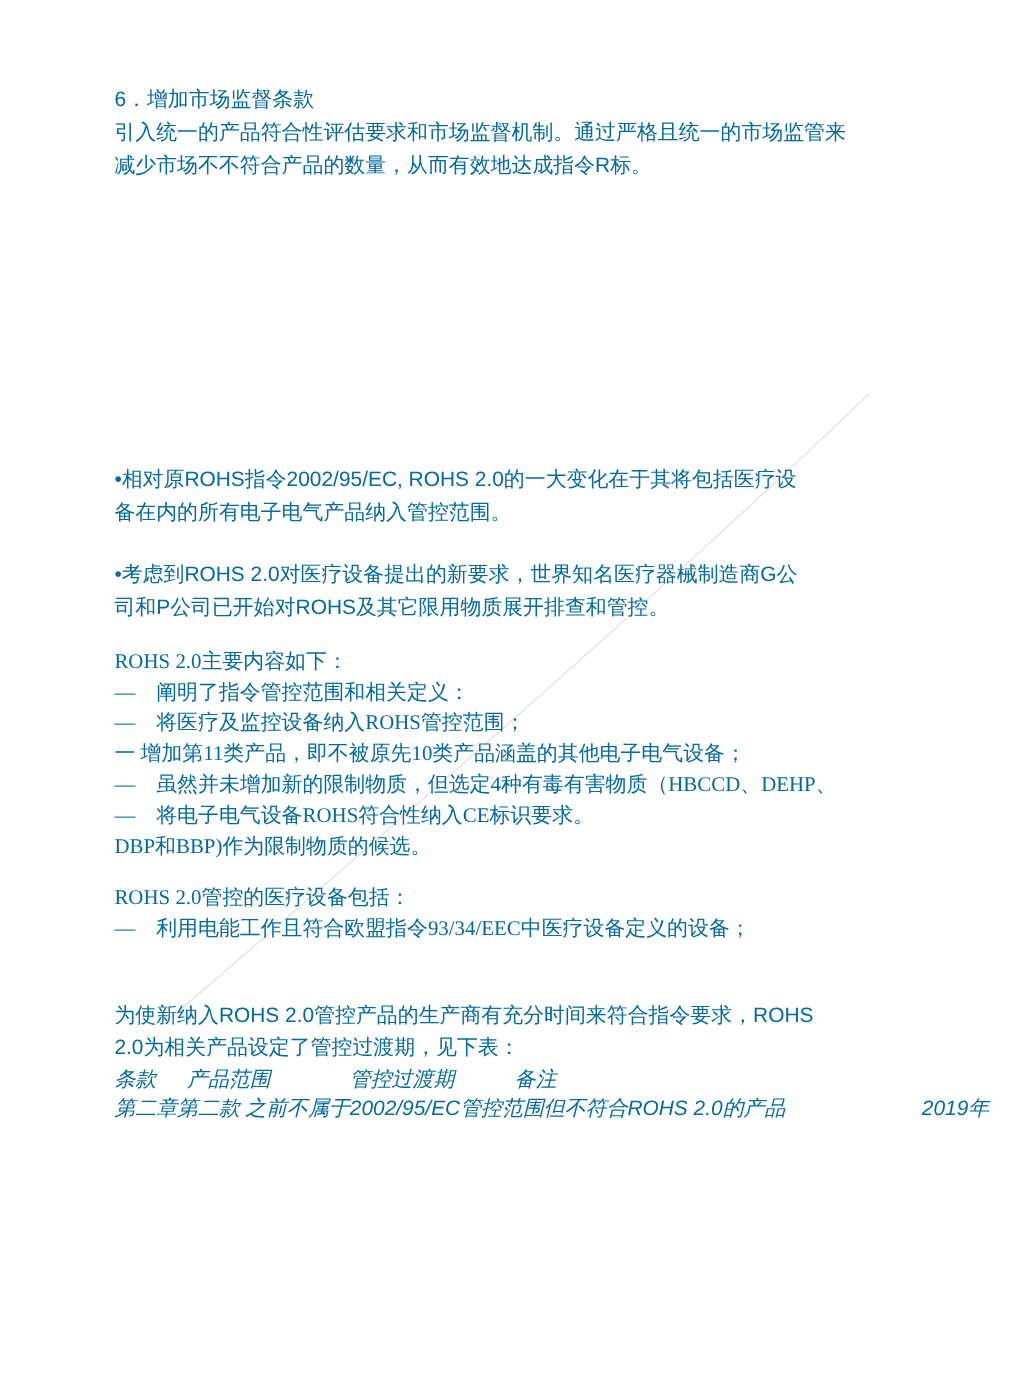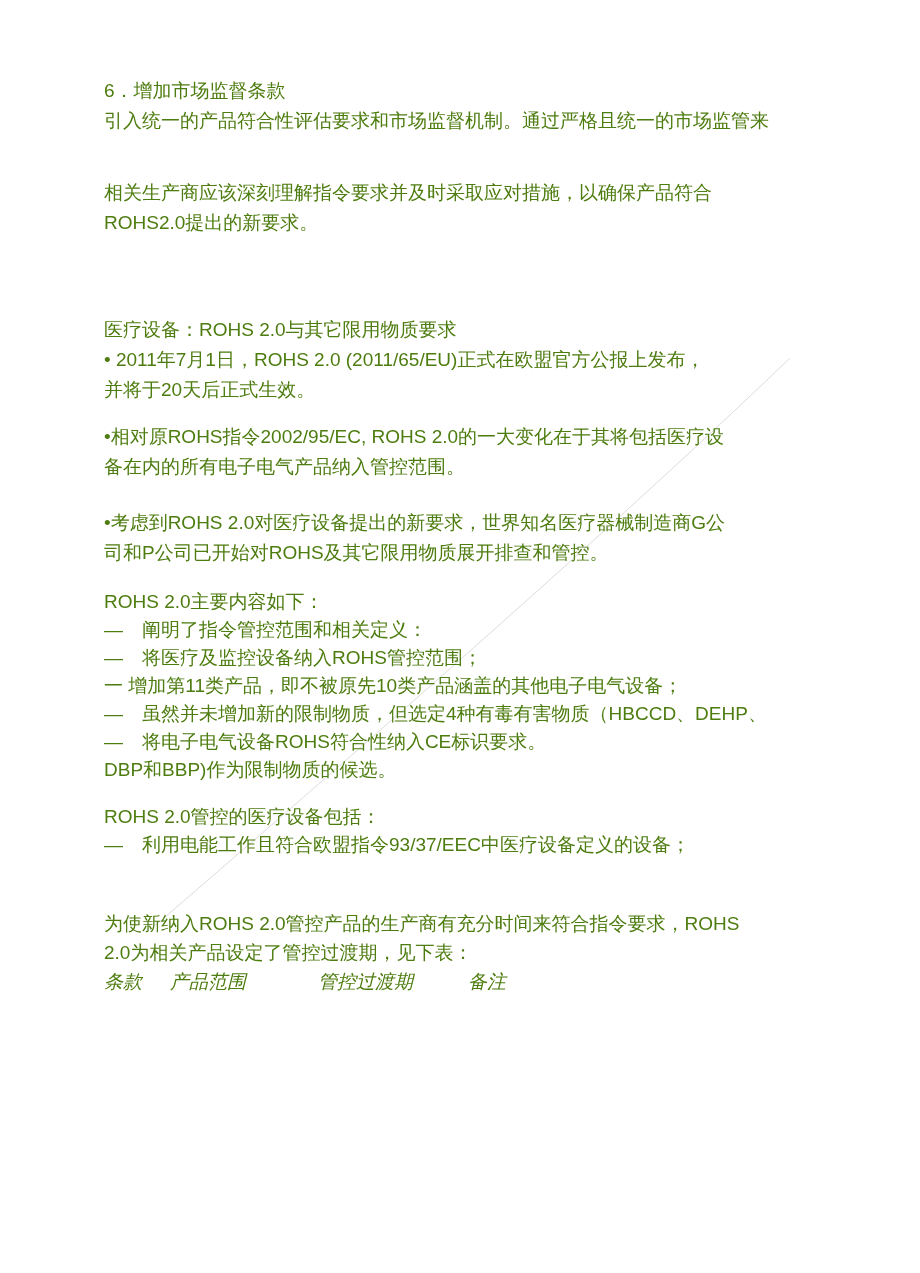--- a/index.html
+++ b/index.html
@@ -8,33 +8,33 @@
     background: #ffffff;
   }
   .page {
     position: relative;
     width: 920px;
     height: 1273px;
     background: #ffffff;
     overflow: hidden;
     font-family: "Liberation Sans", "DejaVu Sans", sans-serif;
     font-size: 19px;
-    color: #4d7c0f;
+    color: #0369a1;
   }
   .para {
     position: absolute;
     left: 104px;
     right: 20px;
   }
   .ln {
     white-space: pre;
     letter-spacing: 0;
   }
   .lh30 .ln { line-height: 30px; height: 30px; }
-  .lh28 .ln { line-height: 28px; height: 28px; }
+  .lh28 .ln { line-height: 28px; height: 28px; font-family: Liberation Serif, serif; }
   .lh29 .ln { line-height: 29px; height: 29px; }
   .trow {
     position: absolute;
     left: 0;
     width: 100%;
     height: 29px;
     font-style: italic;
   }
   .trow .cell {
     position: absolute;
@@ -57,32 +57,24 @@
   <svg class="artifact-svg" width="920" height="1273" viewBox="0 0 920 1273">
     <path d="M 790 358 Q 580 560 150 930" stroke="#dcdcdc" stroke-width="1" fill="none"></path>
   </svg>
 
   <div class="para lh30" style="top:76px">
     <div class="ln">6．增加市场监督条款</div>
   </div>
 
   <div class="para lh30" style="top:106px">
     <div class="ln">引入统一的产品符合性评估要求和市场监督机制。通过严格且统一的市场监管来</div>
+    <div class="ln">减少市场不不符合产品的数量，从而有效地达成指令R标。</div>
   </div>
 
-  <div class="para lh30" style="top:178px">
-    <div class="ln">相关生产商应该深刻理解指令要求并及时采取应对措施，以确保产品符合</div>
-    <div class="ln">ROHS2.0提出的新要求。</div>
-  </div>
 
-  <div class="para lh30" style="top:315px">
-    <div class="ln">医疗设备：ROHS 2.0与其它限用物质要求</div>
-    <div class="ln">• 2011年7月1日，ROHS 2.0 (2011/65/EU)正式在欧盟官方公报上发布，</div>
-    <div class="ln">并将于20天后正式生效。</div>
-  </div>
 
   <div class="para lh30" style="top:422px">
     <div class="ln">•相对原ROHS指令2002/95/EC, ROHS 2.0的一大变化在于其将包括医疗设</div>
     <div class="ln">备在内的所有电子电气产品纳入管控范围。</div>
   </div>
 
   <div class="para lh30" style="top:508px">
     <div class="ln">•考虑到ROHS 2.0对医疗设备提出的新要求，世界知名医疗器械制造商G公</div>
     <div class="ln">司和P公司已开始对ROHS及其它限用物质展开排查和管控。</div>
   </div>
@@ -92,29 +84,34 @@
     <div class="ln">—　阐明了指令管控范围和相关定义：</div>
     <div class="ln">—　将医疗及监控设备纳入ROHS管控范围；</div>
     <div class="ln">一 增加第11类产品，即不被原先10类产品涵盖的其他电子电气设备；</div>
     <div class="ln">—　虽然并未增加新的限制物质，但选定4种有毒有害物质（HBCCD、DEHP、</div>
     <div class="ln">—　将电子电气设备ROHS符合性纳入CE标识要求。</div>
     <div class="ln">DBP和BBP)作为限制物质的候选。</div>
   </div>
 
   <div class="para lh28" style="top:803px">
     <div class="ln">ROHS 2.0管控的医疗设备包括：</div>
-    <div class="ln">—　利用电能工作且符合欧盟指令93/37/EEC中医疗设备定义的设备；</div>
+    <div class="ln">—　利用电能工作且符合欧盟指令93/34/EEC中医疗设备定义的设备；</div>
   </div>
 
   <div class="para lh29" style="top:909px">
     <div class="ln">为使新纳入ROHS 2.0管控产品的生产商有充分时间来符合指令要求，ROHS</div>
     <div class="ln">2.0为相关产品设定了管控过渡期，见下表：</div>
   </div>
 
   <div class="trow" style="top:967px">
     <span class="cell" style="left:104px">条款</span>
     <span class="cell" style="left:170px">产品范围</span>
     <span class="cell" style="left:318px">管控过渡期</span>
     <span class="cell" style="left:468px">备注</span>
   </div>
 
+  <div class="trow" style="top:994px">
+    <span class="cell" style="left:104px">第二章第二款</span>
+    <span class="cell" style="left:223px">之前不属于2002/95/EC管控范围但不符合ROHS 2.0的产品</span>
+    <span class="cell" style="left:838px">2019年</span>
+  </div>
 
 </div>
 
 </body></html>

